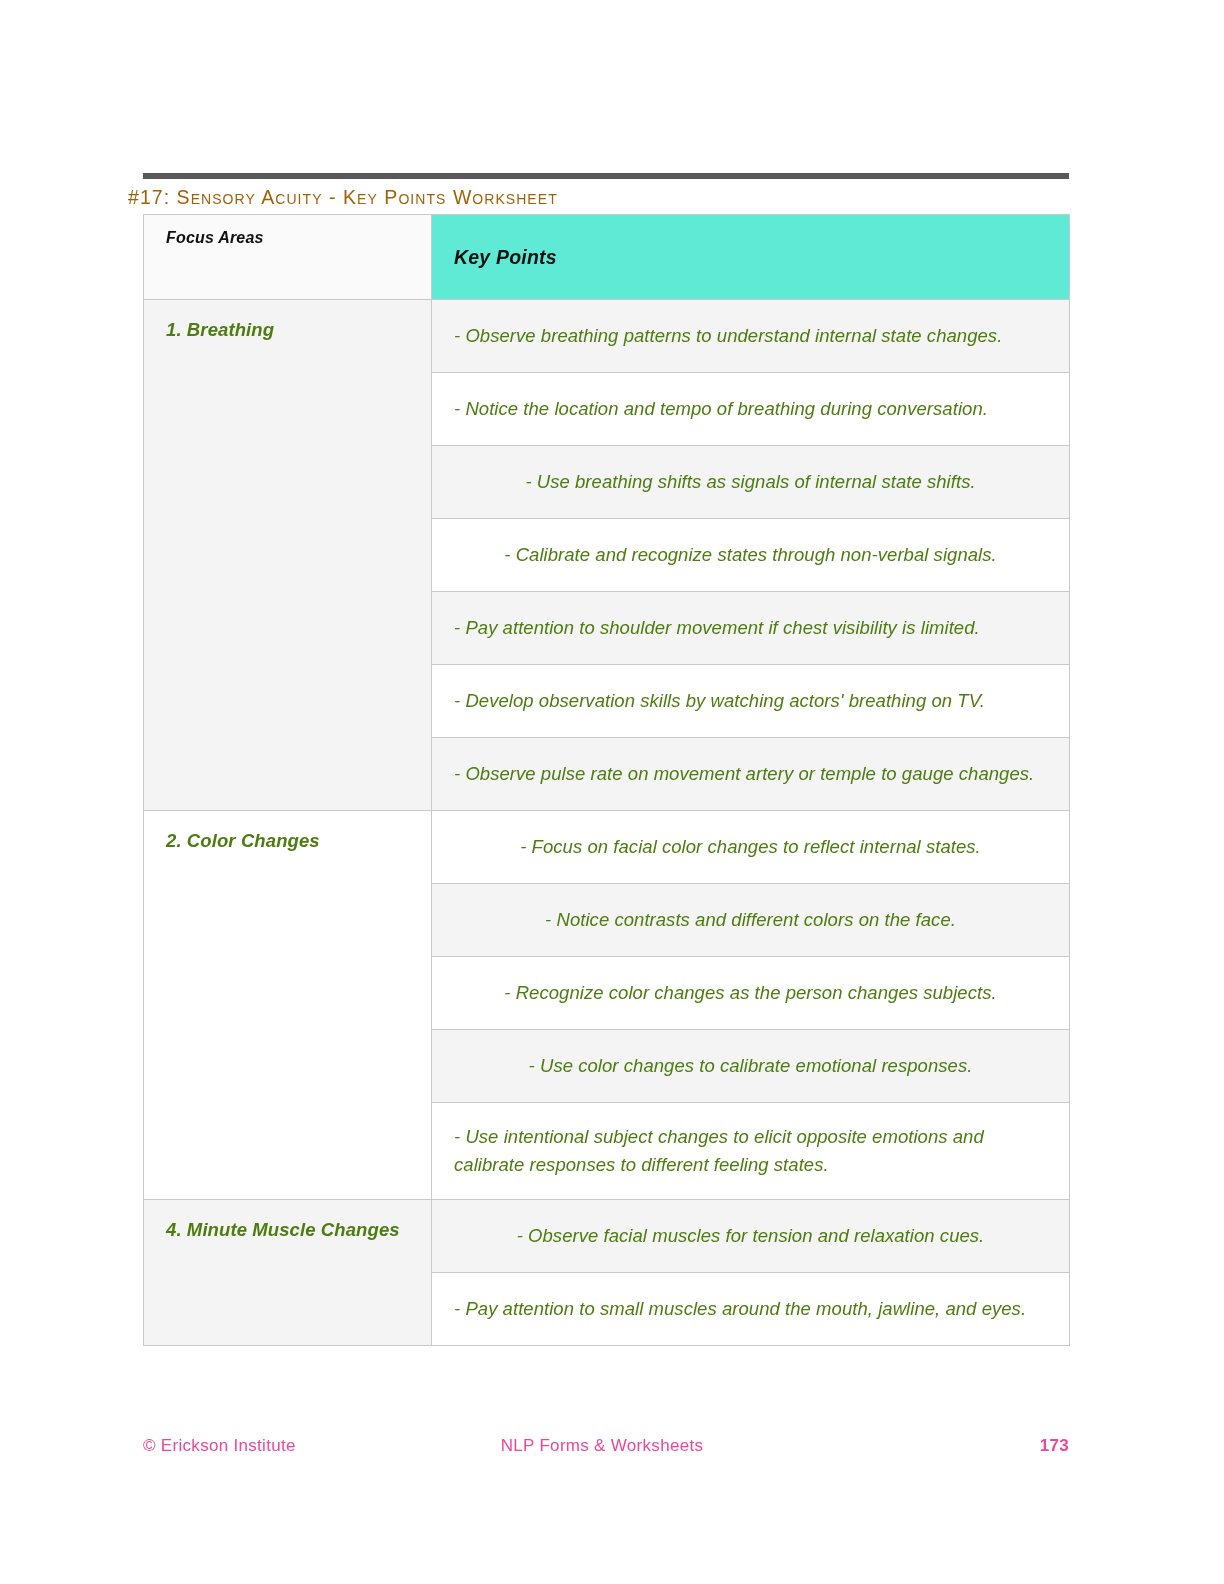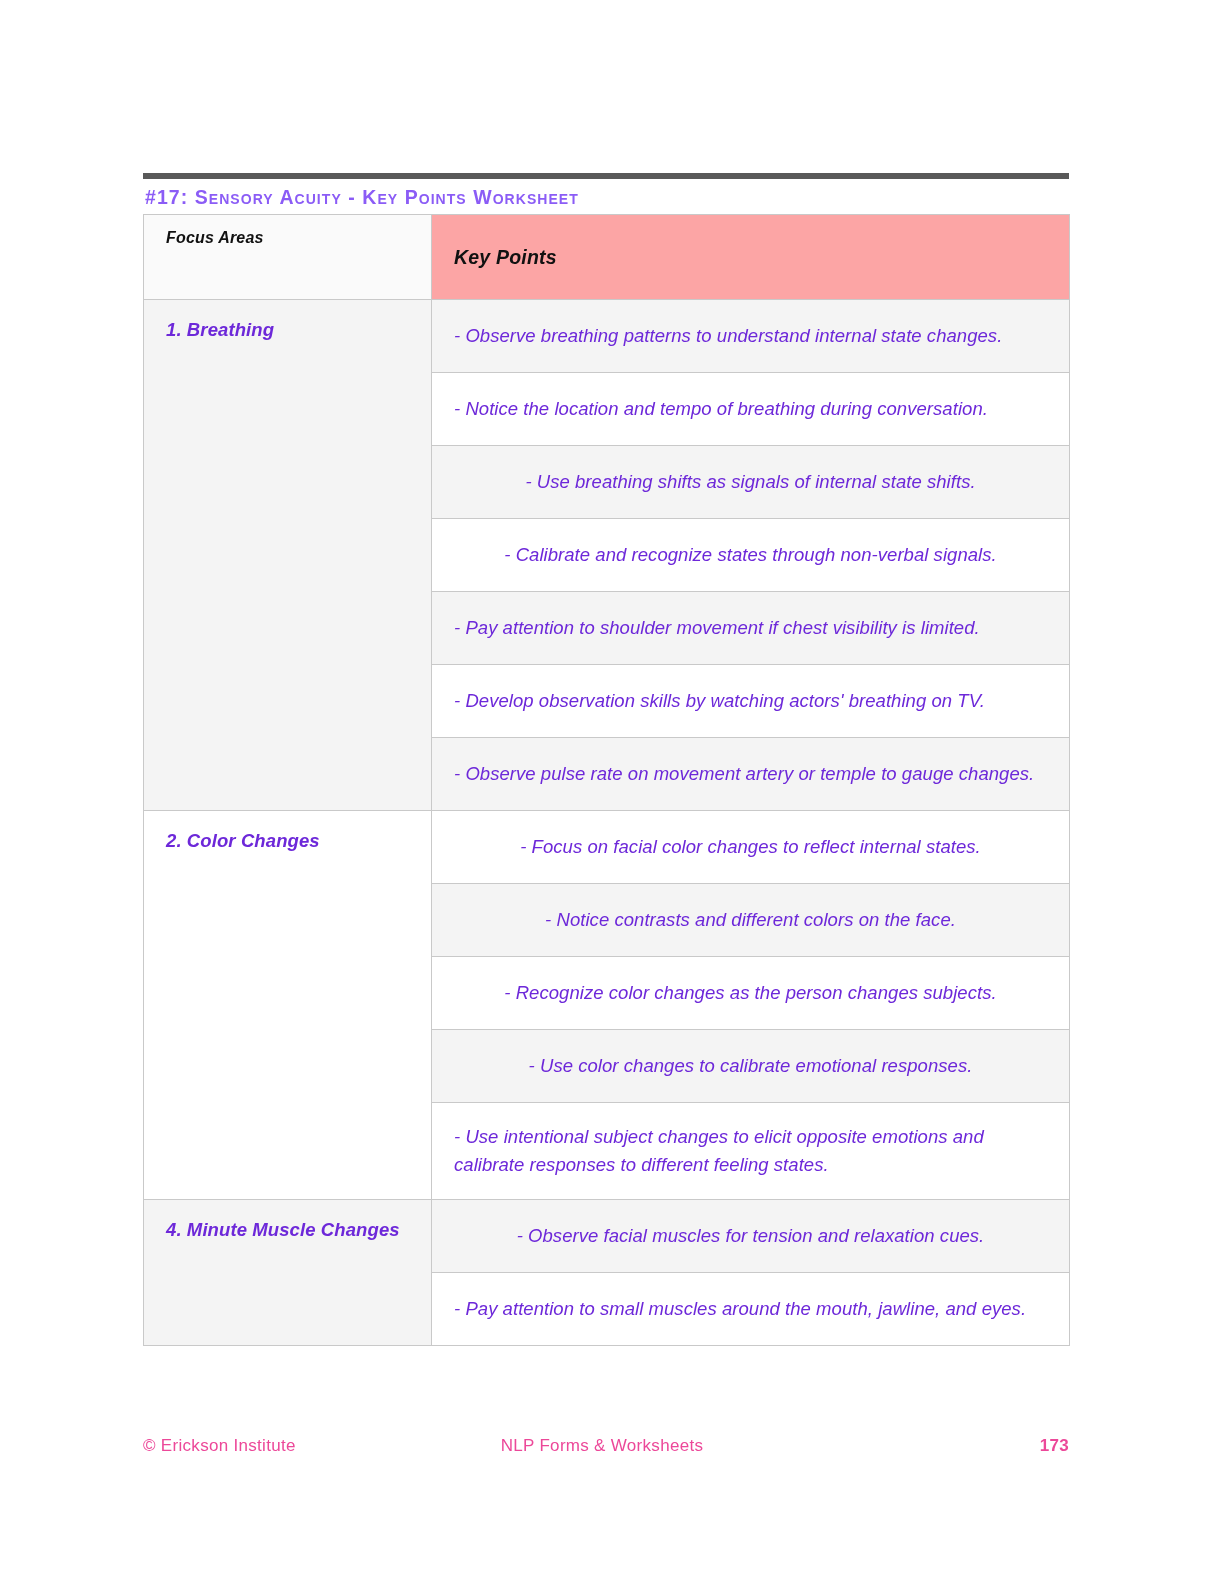--- a/index.html
+++ b/index.html
@@ -28,28 +28,28 @@
     position: absolute;
     left: 143px;
     top: 173px;
     width: 926px;
     height: 6px;
     background: #595959;
   }
 
   .doc-title {
     position: absolute;
-    left: 145px;
+    left: 128px;
     top: 186px;
     width: 926px;
     font-size: 19.5px;
     letter-spacing: 1.05px;
-    color: #8b5cf6;
+    color: #a16207;
     font-variant: small-caps;
-    font-weight: 700;
+    font-weight: 400;
     white-space: nowrap;
     font-family: "Liberation Sans", sans-serif;
   }
 
   
   .tbl-wrap {
     position: absolute;
     left: 143px;
     top: 214px;
     width: 926px;
@@ -68,21 +68,21 @@
     padding: 0;
   }
 
   
   .hdr-focus {
     background: #fafafa;
     padding: 14px 0 0 22px !important;
     height: 70px;
   }
   .hdr-key {
-    background: #fca5a5;
+    background: #5eead4;
     vertical-align: middle !important;
     padding: 0 0 0 22px !important;
     height: 70px;
   }
   .hdr-label {
     font-weight: 700;
     font-style: italic;
     font-size: 16px;
     color: #111111;
     letter-spacing: 0.2px;
@@ -95,40 +95,40 @@
   .focus-cell {
     padding: 16px 14px 10px 22px !important;
   }
   .focus-cell.shade { background: #f4f4f4; }
   .focus-cell.plain { background: #ffffff; }
   .focus-label {
     font-weight: 700;
     font-style: italic;
     font-size: 18.5px;
     line-height: 1.53;
-    color: #6d28d9;
+    color: #4d7c0f;
     letter-spacing: 0.1px;
   }
 
   
   td.kp {
     padding: 0 22px 0 22px !important;
     vertical-align: middle !important;
   }
   td.kp.shade { background: #f4f4f4; }
   td.kp.plain { background: #ffffff; }
   td.kp.one  { height: 72px; text-align: center; }
   td.kp.two  { height: 72px; }
   td.kp.three{ height: 96px; }
 
   .kp-text {
     font-style: italic;
     font-size: 18.5px;
     line-height: 1.52;
-    color: #6d28d9;
+    color: #4d7c0f;
     letter-spacing: 0.05px;
   }
 
   
   .footer {
     position: absolute;
     left: 143px;
     top: 1436px;
     width: 926px;
     height: 26px;

